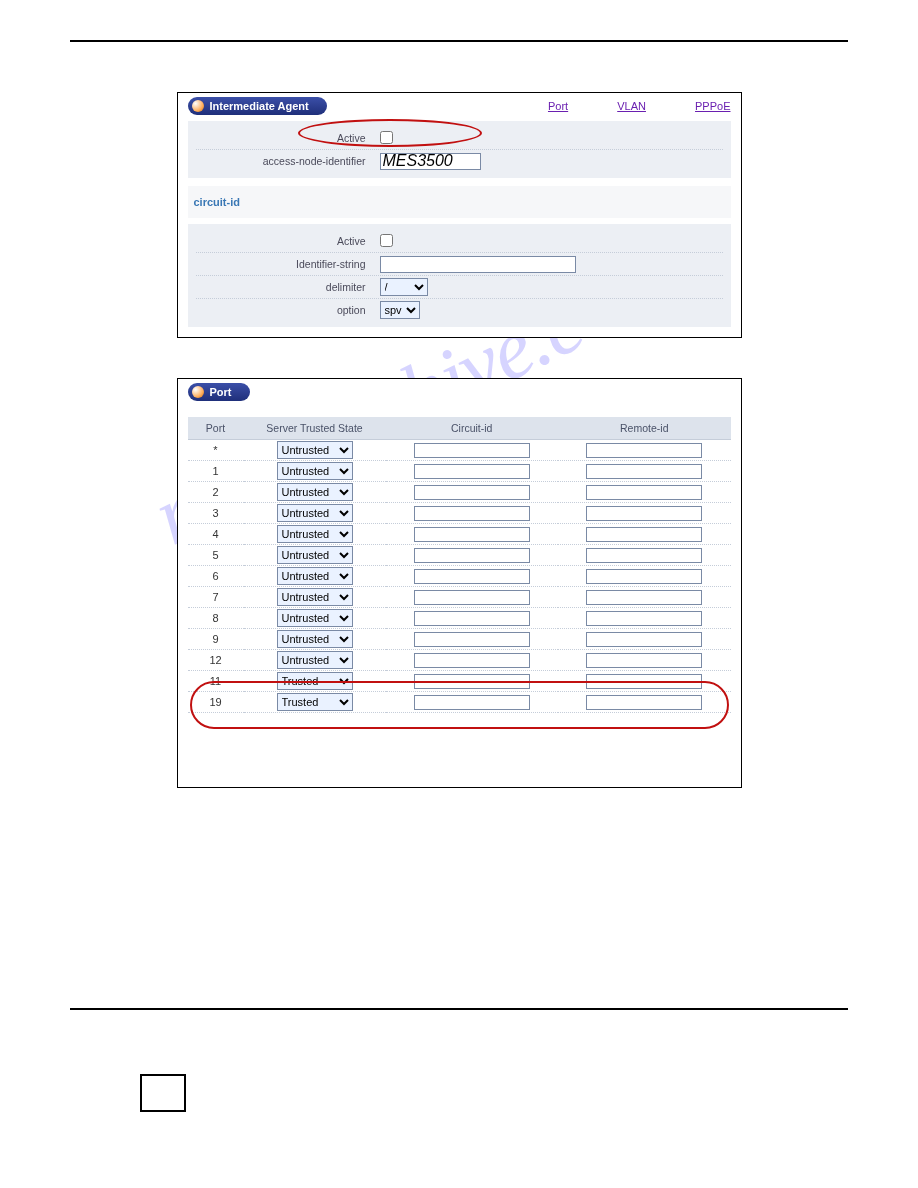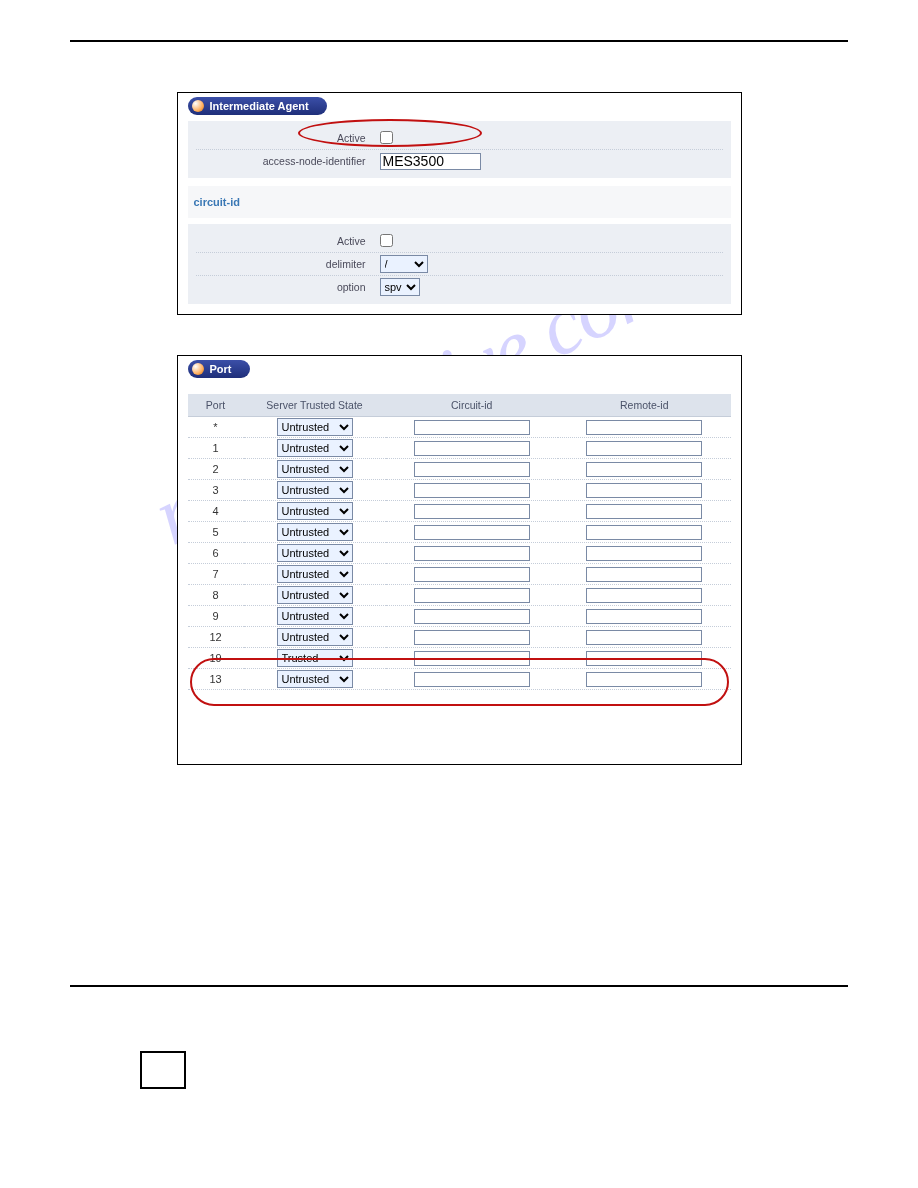--- a/index.html
+++ b/index.html
@@ -83,22 +83,23 @@
     text-align: right;
     color: #4a4a5a;
     padding-right: 14px;
     font-size: 10.5px;
   }
   .row .ctl { flex: 1; }
   input[type="text"] {
     border: 1px solid #7a8aa5;
     background: #fff;
     height: 15px;
-    font-size: 14px;
+    font-size: 16px;
     padding: 0 2px;
+    font-style: italic;
   }
   input[type="checkbox"] {
     margin: 0;
     width: 13px;
     height: 13px;
   }
   select {
     border: 1px solid #7a8aa5;
     background: #eaf2ff;
     font-size: 11px;
@@ -199,39 +200,48 @@
   <div class="watermark">manualshive.com</div>
 
   <div class="screenshot" style="position:relative;">
     <span class="ellipse" style="left:120px; top:26px; width:180px; height:24px;"></span>
     <div class="panel">
       <div class="titlebar">
         <span class="pill">
             <span class="dot"></span>
             <span>Intermediate Agent</span>
           </span>
+        <span class="toplinks">
+          <a href="#">Port</a>
+          <a href="#">VLAN</a>
+          <a href="#">PPPoE</a>
+        </span>
       </div>
 
       <div class="section">
         <div class="row">
           <div class="lbl">Active</div>
           <div class="ctl"><input type="checkbox" style=""></div>
         </div>
         <div class="row">
           <div class="lbl">access-node-identifier</div>
           <div class="ctl"><input type="text" style="width: 95px;" value="MES3500"></div>
         </div>
       </div>
 
       <div class="circuit-hdr">circuit-id</div>
 
       <div class="section">
         <div class="row">
           <div class="lbl">Active</div>
           <div class="ctl"><input type="checkbox" style=""></div>
+        </div>
+        <div class="row">
+          <div class="lbl">Identifier-string</div>
+          <div class="ctl"><input type="text" style="width: 190px;"></div>
         </div>
         <div class="row">
           <div class="lbl">delimiter</div>
           <div class="ctl"><select style="width:48px"><option>/</option></select></div>
         </div>
         <div class="row">
           <div class="lbl">option</div>
           <div class="ctl"><select><option>spv</option></select></div>
         </div>
       </div>
@@ -319,28 +329,28 @@
               <td><input type="text" style=""></td>
               <td><input type="text" style=""></td>
             </tr>
             <tr>
               <td>12</td>
               <td><select><option>Untrusted</option></select></td>
               <td><input type="text" style=""></td>
               <td><input type="text" style=""></td>
             </tr>
             <tr>
+              <td>11</td>
+              <td><select><option>Trusted</option></select></td>
+              <td><input type="text" style=""></td>
+              <td><input type="text" style=""></td>
+            </tr>
+            <tr>
               <td>19</td>
               <td><select><option>Trusted</option></select></td>
-              <td><input type="text" style=""></td>
-              <td><input type="text" style=""></td>
-            </tr>
-            <tr>
-              <td>13</td>
-              <td><select><option>Untrusted</option></select></td>
               <td><input type="text" style=""></td>
               <td><input type="text" style=""></td>
             </tr>
           </tbody>
       </table>
     </div>
   </div>
 
   <div class="page-bottom">
     <div class="page-num-box"></div>

